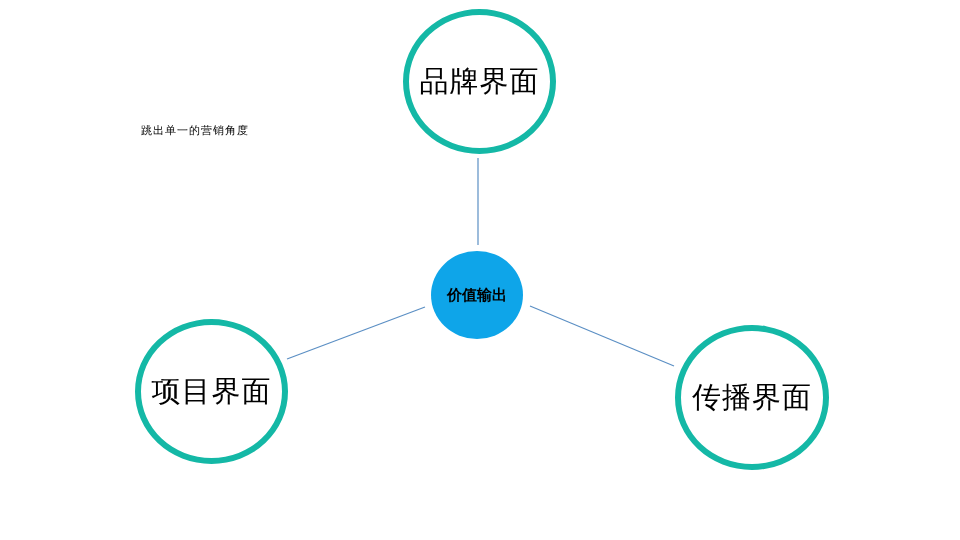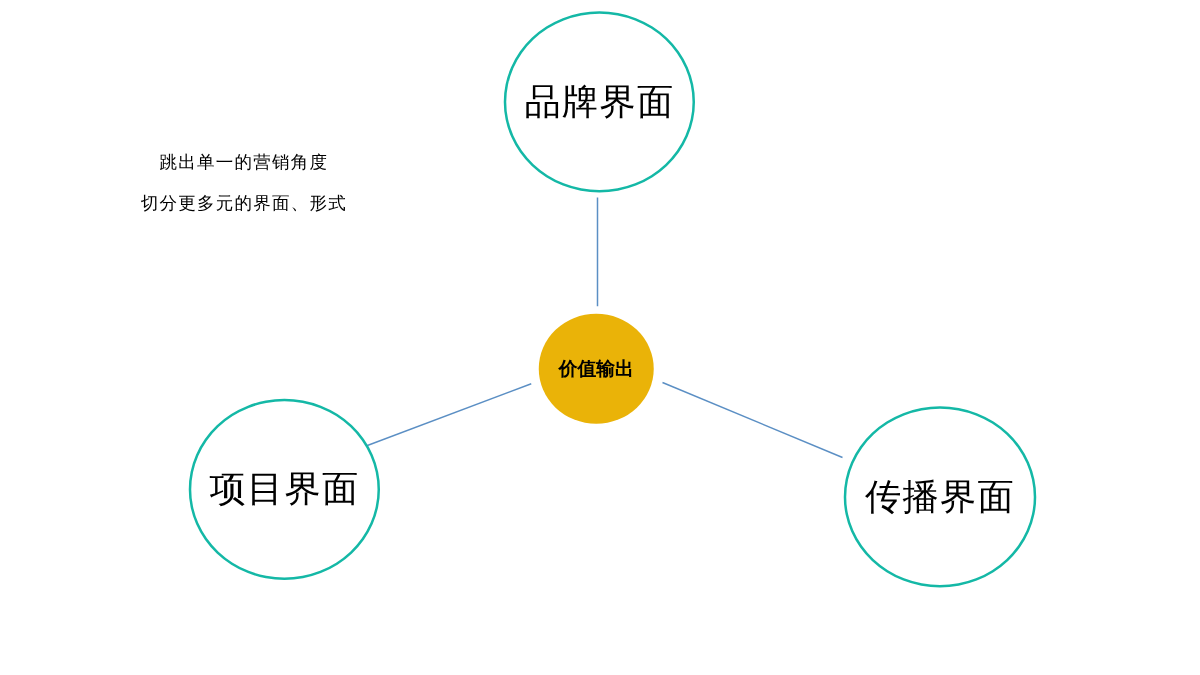--- a/index.html
+++ b/index.html
@@ -1,49 +1,48 @@
 <!DOCTYPE html>
 <html><head>
 <meta charset="utf-8">
 <style>
   html, body { margin: 0; padding: 0; background: #ffffff; }
   body { width: 960px; height: 540px; position: relative; overflow: hidden;
          font-family: "DejaVu Serif", "Liberation Serif", serif; color: #000; }
   svg.links { position: absolute; left: 0; top: 0; width: 960px; height: 540px; }
   .node { position: absolute; box-sizing: border-box; border-radius: 50%;
           display: flex; align-items: center; justify-content: center; }
-  .node.outer { border: 2px solid #14b8a6; background: #fff; }
+  .node.outer { border: 6px solid #14b8a6; background: #fff; }
   .node.outer span { font-size: 29px; letter-spacing: 1px; white-space: nowrap; }
-  .node.center { background: #eab308; }
+  .node.center { background: #0ea5e9; }
   .node.center span { font-size: 15px; font-weight: bold; white-space: nowrap; }
   .caption { position: absolute; left: 40px; top: 114px; width: 310px; text-align: center; }
   .caption .title { font-size: 24px; letter-spacing: 1px; margin-bottom: 14px; }
-  .caption .line { font-size: 14px; letter-spacing: 1px; line-height: 33px; }
+  .caption .line { font-size: 11px; letter-spacing: 1px; line-height: 33px; }
 </style>
 </head>
 <body>
 
 <svg class="links" viewBox="0 0 960 540">
   <line x1="478" y1="158" x2="478" y2="245" stroke="#5b8fc4" stroke-width="1.2"></line>
   <line x1="287" y1="359" x2="425" y2="307" stroke="#5b8fc4" stroke-width="1.2"></line>
   <line x1="530" y1="306" x2="674" y2="366" stroke="#5b8fc4" stroke-width="1.2"></line>
 </svg>
 
 <div class="caption">
   <div class="line">跳出单一的营销角度</div>
-  <div class="line">切分更多元的界面、形式</div>
 </div>
 
 <div class="node outer" style="left:403px; top:9px; width:153px; height:145px;">
   <span>品牌界面</span>
 </div>
 
 <div class="node center" style="left:431px; top:251px; width:92px; height:88px;">
   <span>价值输出</span>
 </div>
 
-<div class="node outer" style="left:151px; top:319px; width:153px; height:145px;text-align:right;">
+<div class="node outer" style="left:135px; top:319px; width:153px; height:145px;text-align:right;">
   <span>项目界面</span>
 </div>
 
 <div class="node outer" style="left:675px; top:325px; width:154px; height:145px;justify-content:center;">
   <span>传播界面</span>
 </div>
 
 </body></html>

